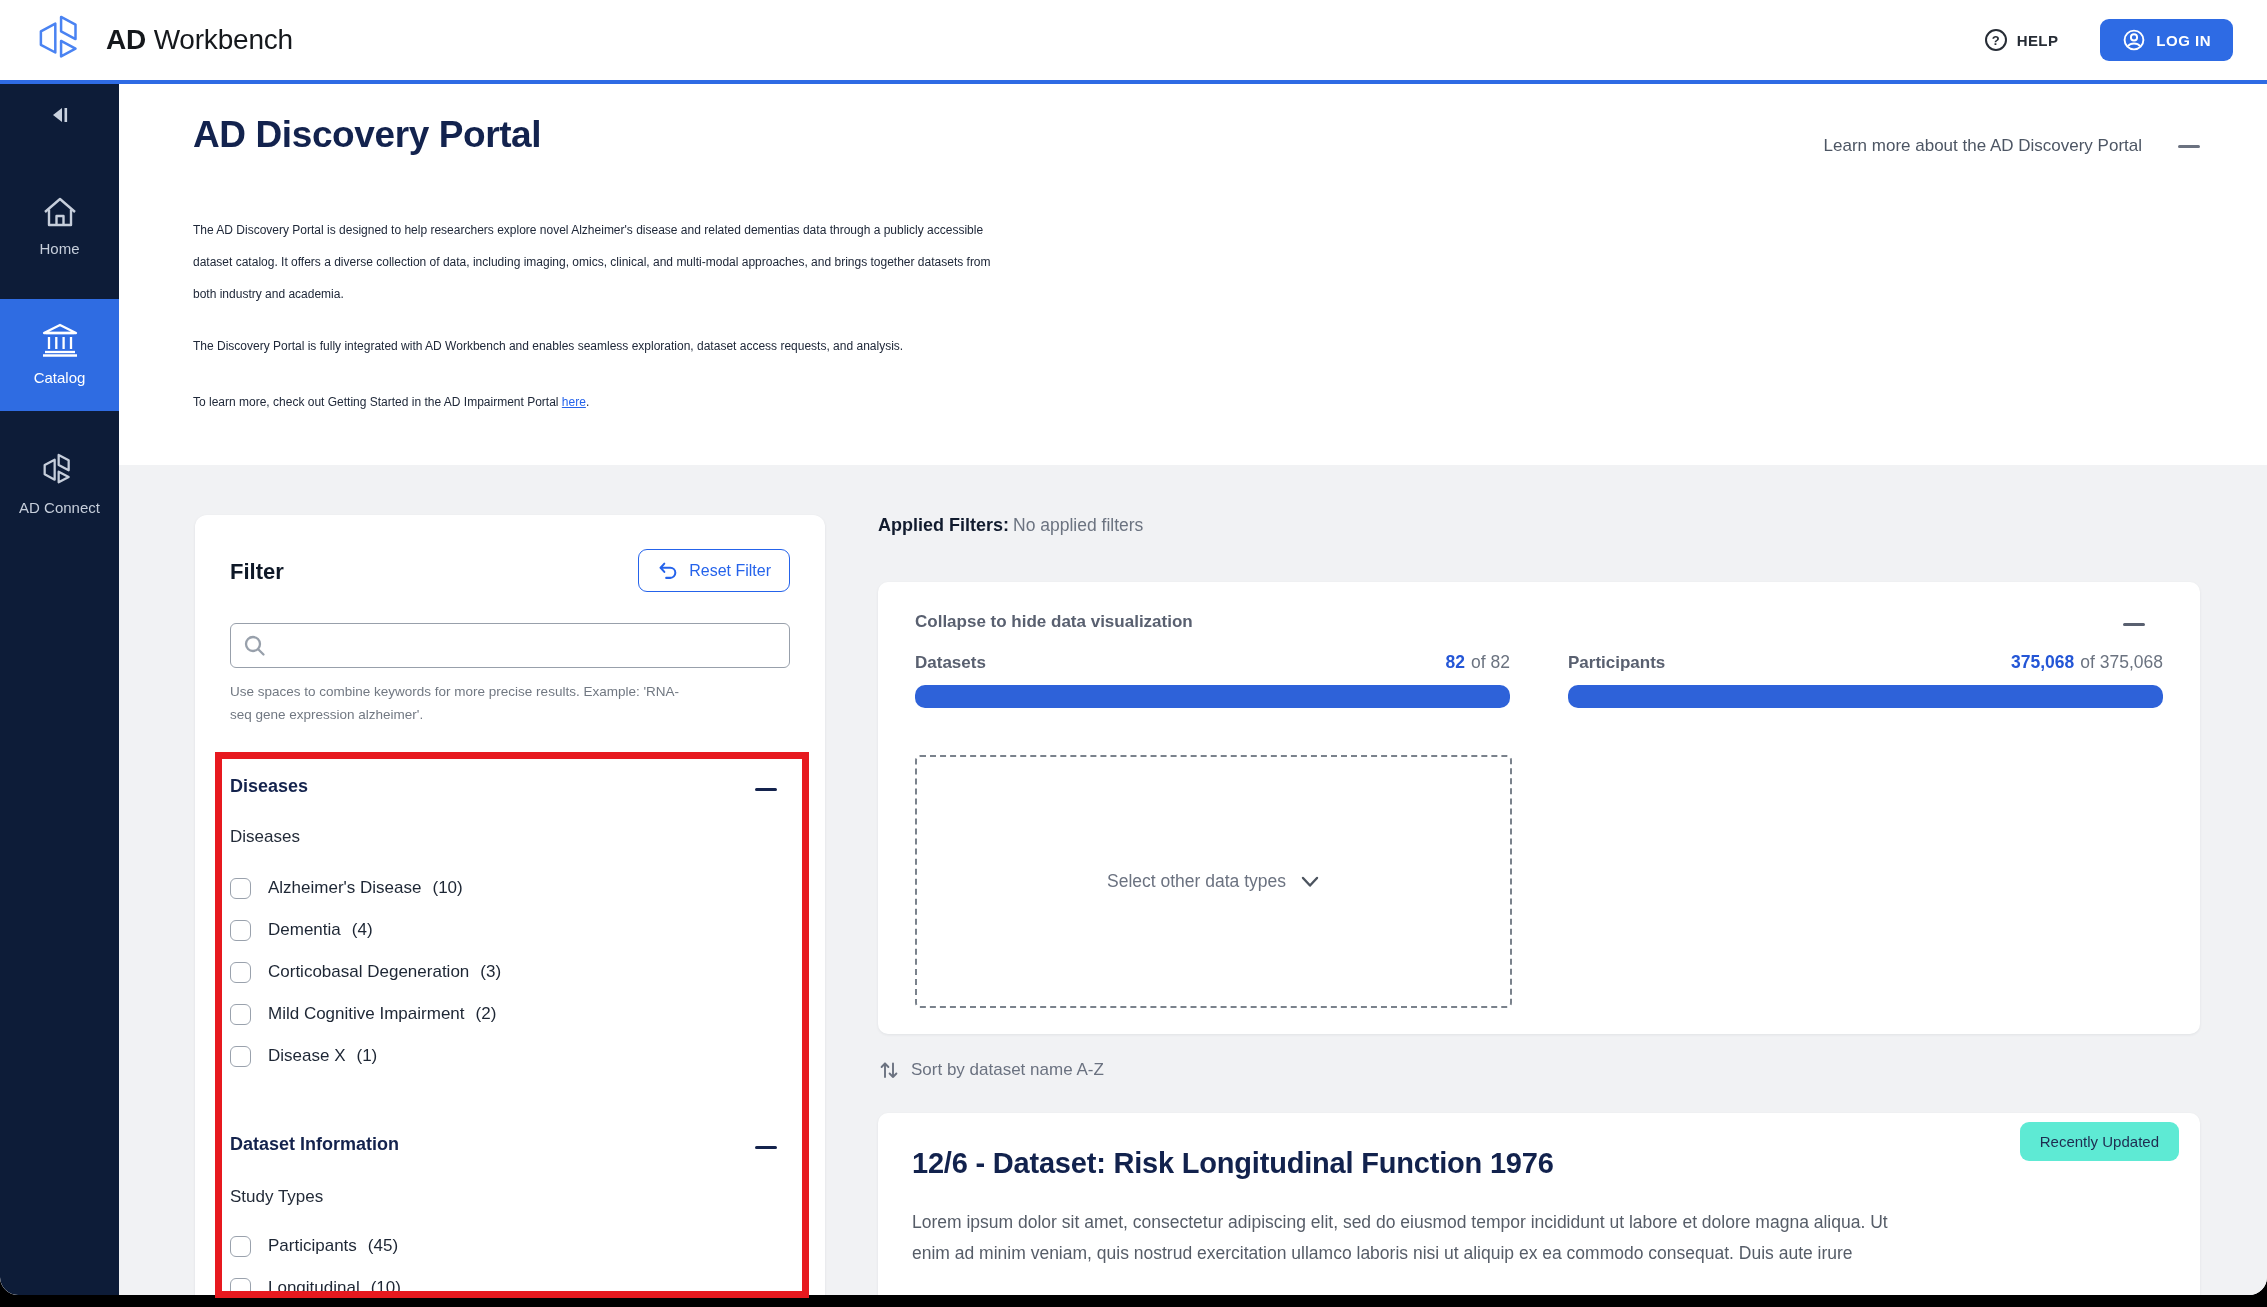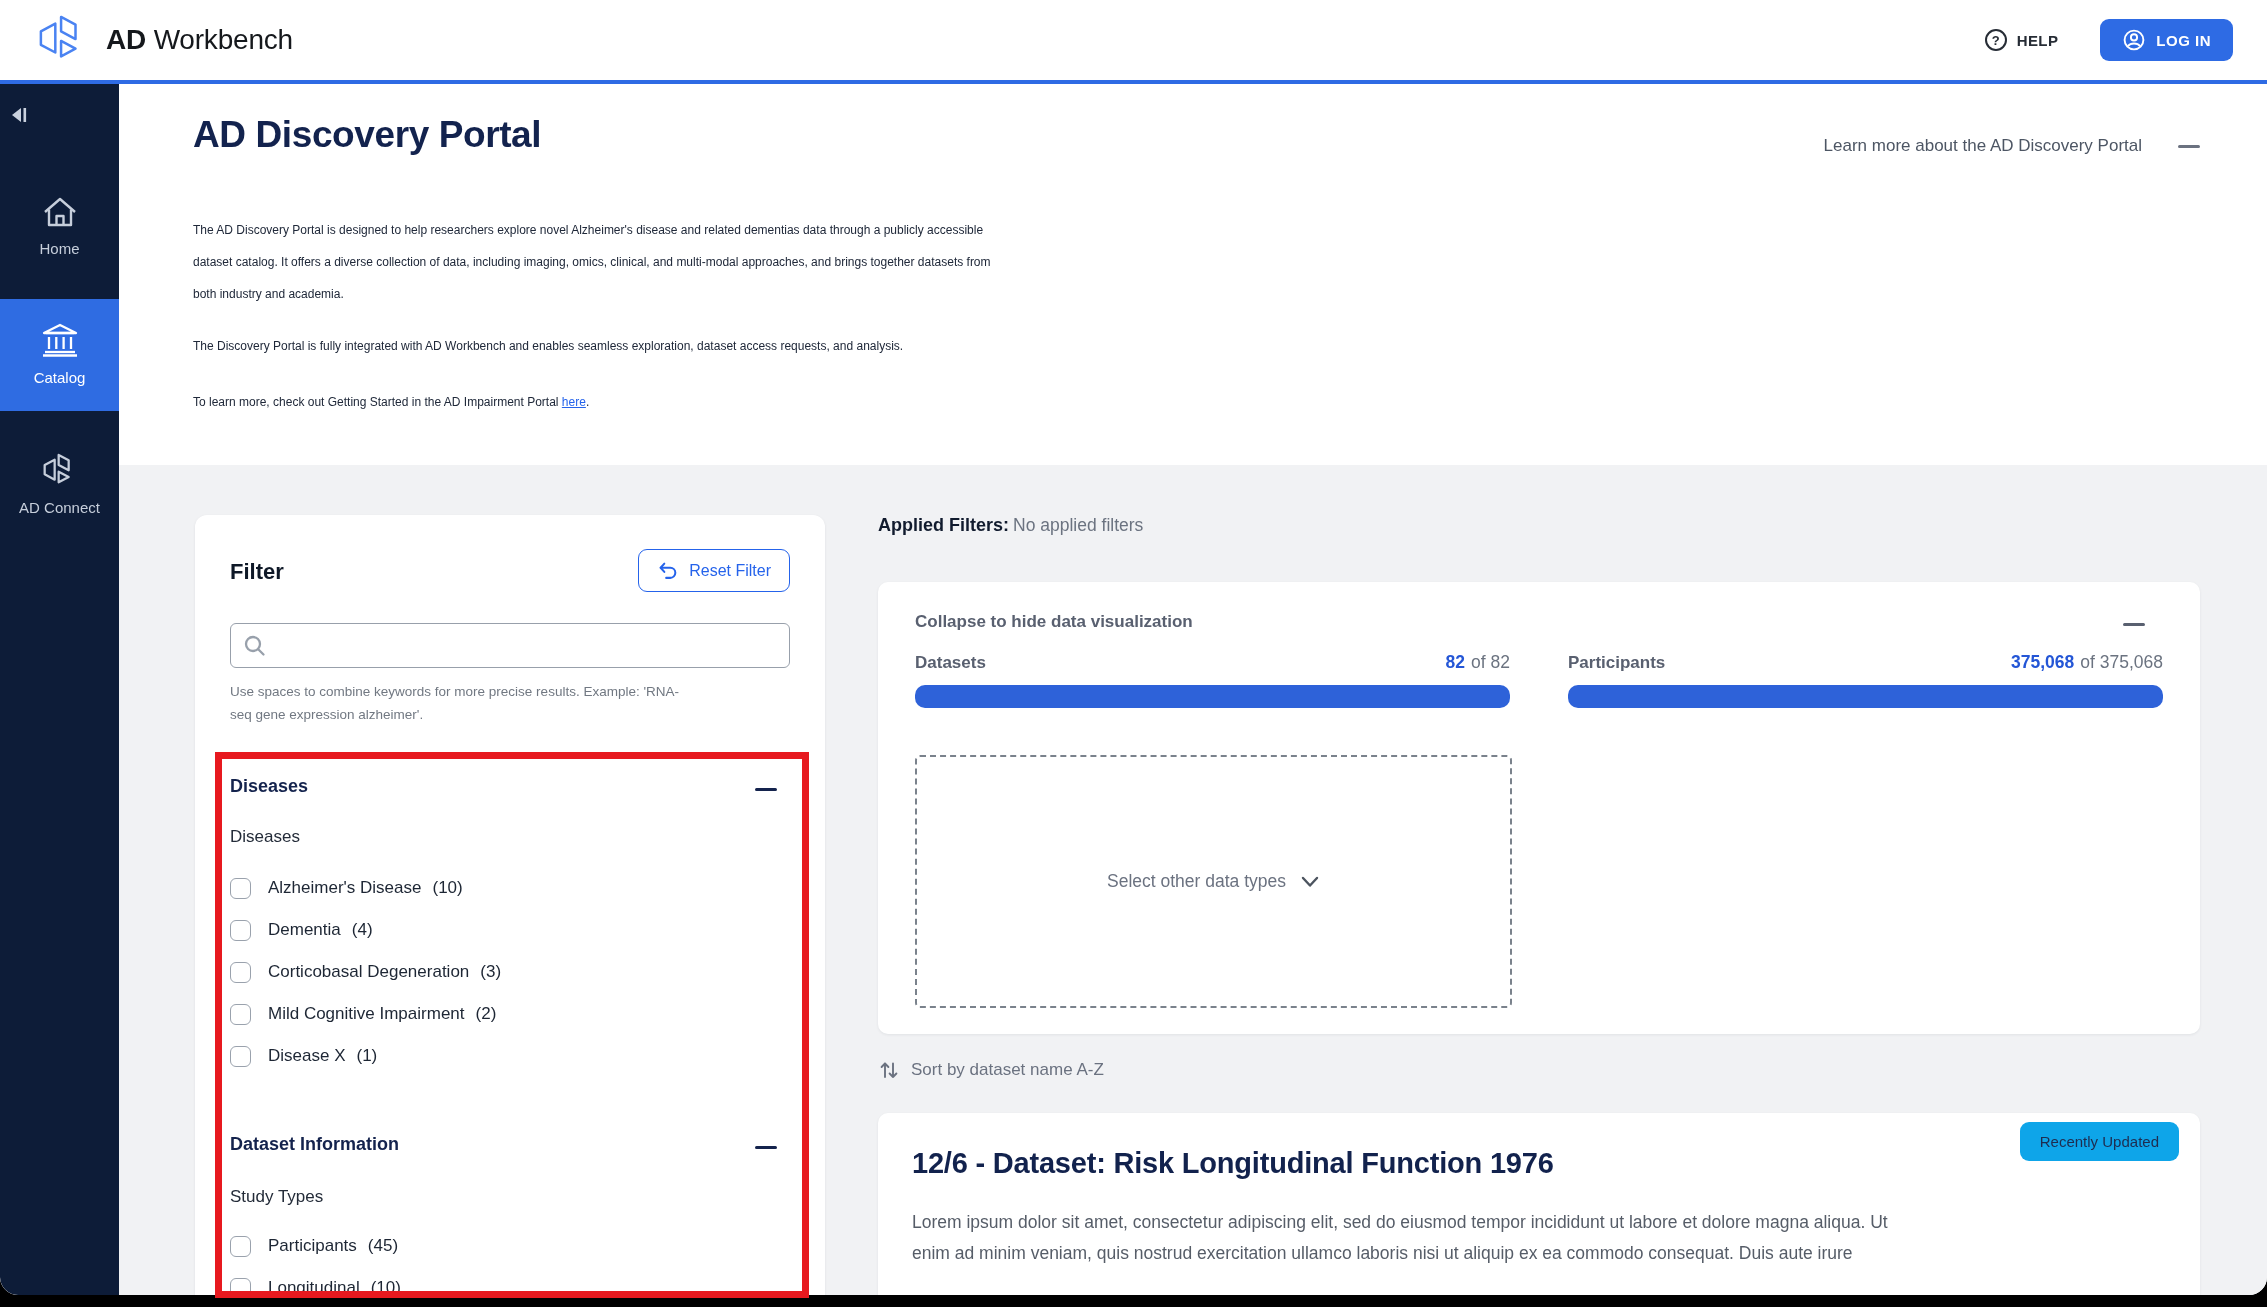--- a/index.html
+++ b/index.html
@@ -17,21 +17,21 @@
   .brand-text b{font-weight:800;}
   .header-right{margin-left:auto;display:flex;align-items:center;gap:36px;}
   .help-btn{display:flex;align-items:center;gap:9px;color:#262c35;font-size:15px;font-weight:600;
             letter-spacing:.4px;background:none;border:none;cursor:pointer;}
   .login-btn{display:flex;align-items:center;gap:10px;background:#2e6be4;color:#fff;border:none;
              border-radius:9px;height:42px;padding:0 22px;font-size:15px;font-weight:700;
              letter-spacing:.5px;cursor:pointer;}
 
   
   .sidebar{position:absolute;top:84px;left:0;width:119px;bottom:0;background:#0d1c38;z-index:20;
-           border-bottom-left-radius:18px;display:flex;flex-direction:column;}
+           border-bottom-left-radius:18px;display:flex;flex-direction:column;align-items:center;}
   .collapse-btn{margin-top:16px;background:none;border:none;cursor:pointer;height:30px;}
   .side-item{width:100%;display:flex;flex-direction:column;align-items:center;gap:9px;
              padding:18px 6px;color:#c6cedb;font-size:15px;cursor:pointer;text-align:center;}
   .side-item .lbl{line-height:1.35;}
   .side-item.home{margin-top:46px;}
   .side-item.active{background:#2f6ce2;color:#fff;margin-top:22px;padding:22px 6px;}
   .side-item.connect{margin-top:24px;}
 
   
   .intro{position:absolute;top:84px;left:119px;right:0;height:381px;background:#fff;z-index:5;}
@@ -97,21 +97,21 @@
   .dashed-box{position:absolute;left:37px;top:173px;width:597px;height:253px;border:2px dashed #7a828c;
               border-radius:5px;display:flex;align-items:center;justify-content:center;}
   .select-other{display:flex;align-items:center;gap:14px;font-size:17.5px;color:#6b7280;
                 background:none;border:none;cursor:pointer;}
 
   .sort-row{position:absolute;left:759px;top:594px;display:flex;align-items:center;gap:11px;
             color:#6b7280;font-size:17px;cursor:pointer;text-align:right;}
 
   .dataset-card{position:absolute;left:759px;top:648px;width:1322px;height:195px;background:#fff;
                 border-radius:10px;box-shadow:0 1px 3px rgba(16,24,40,.07);}
-  .badge{position:absolute;top:9px;right:21px;background:#0ea5e9;color:#1e2c50;font-size:15px;
+  .badge{position:absolute;top:9px;right:21px;background:#5eead4;color:#1e2c50;font-size:15px;
          border-radius:9px;padding:11px 20px;}
   .dataset-title{position:absolute;left:34px;top:34px;font-size:29px;font-weight:800;color:#12224d;
                  margin:0;letter-spacing:-0.2px;}
   .dataset-desc{position:absolute;left:34px;top:94px;width:1260px;font-size:17.5px;line-height:31px;
                 color:#565d68;white-space:pre-line;}
   svg{display:block;}
 </style>
 </head>
 <body>
 

